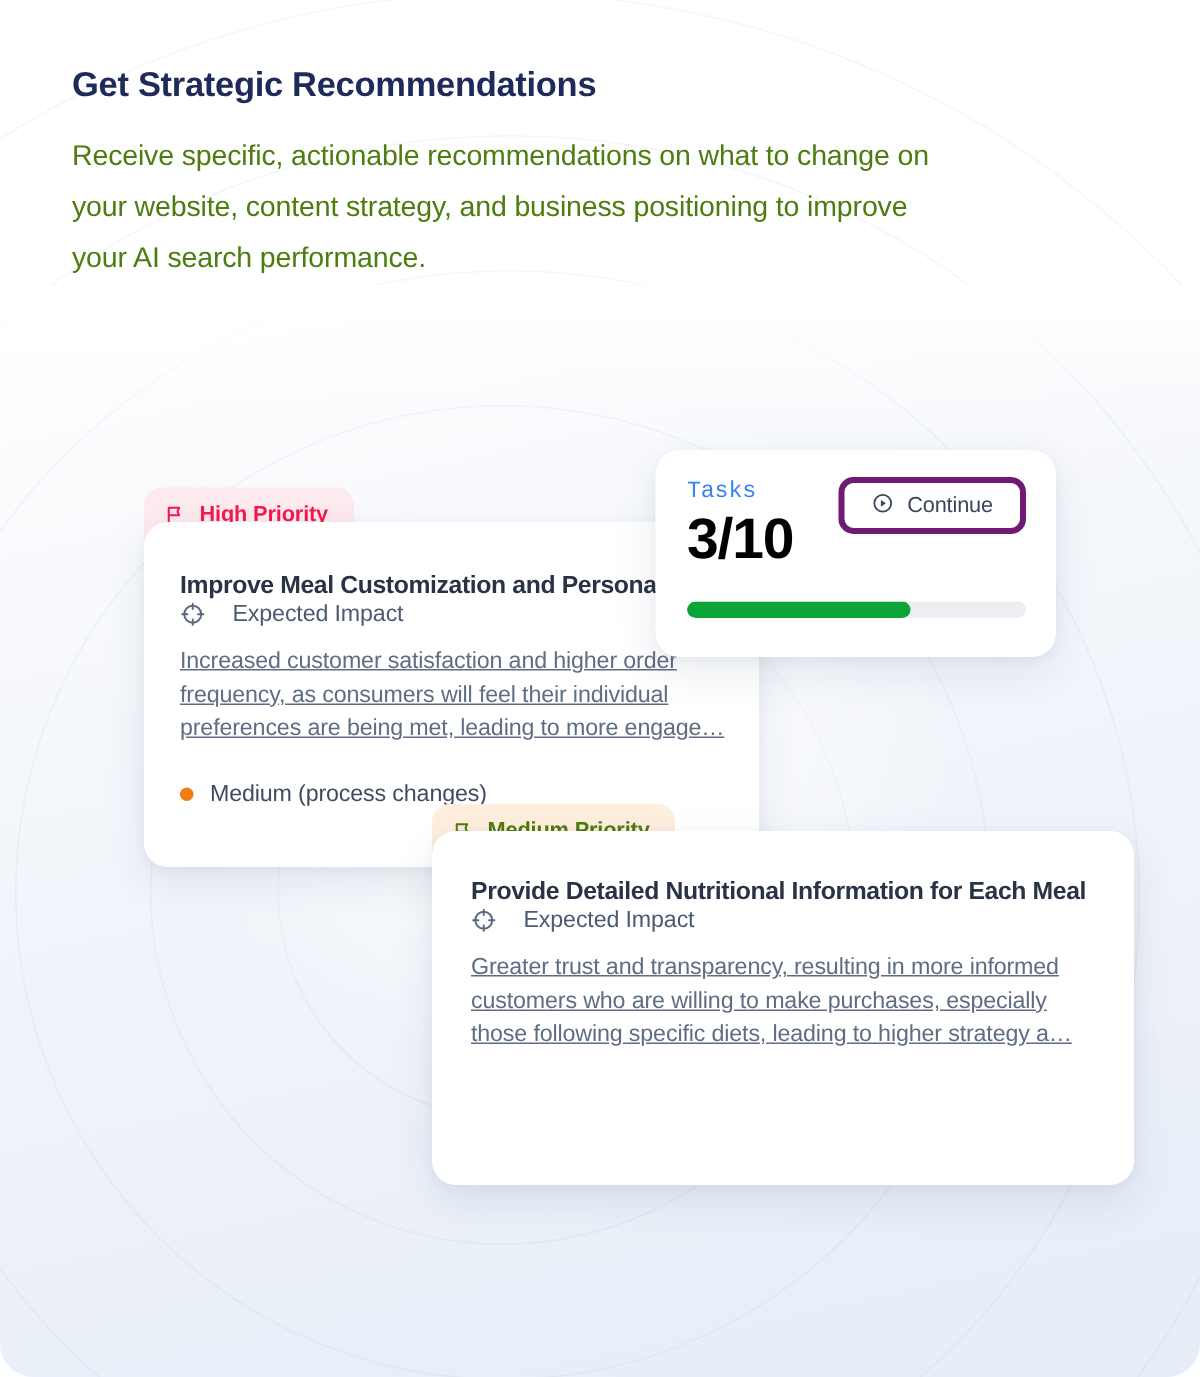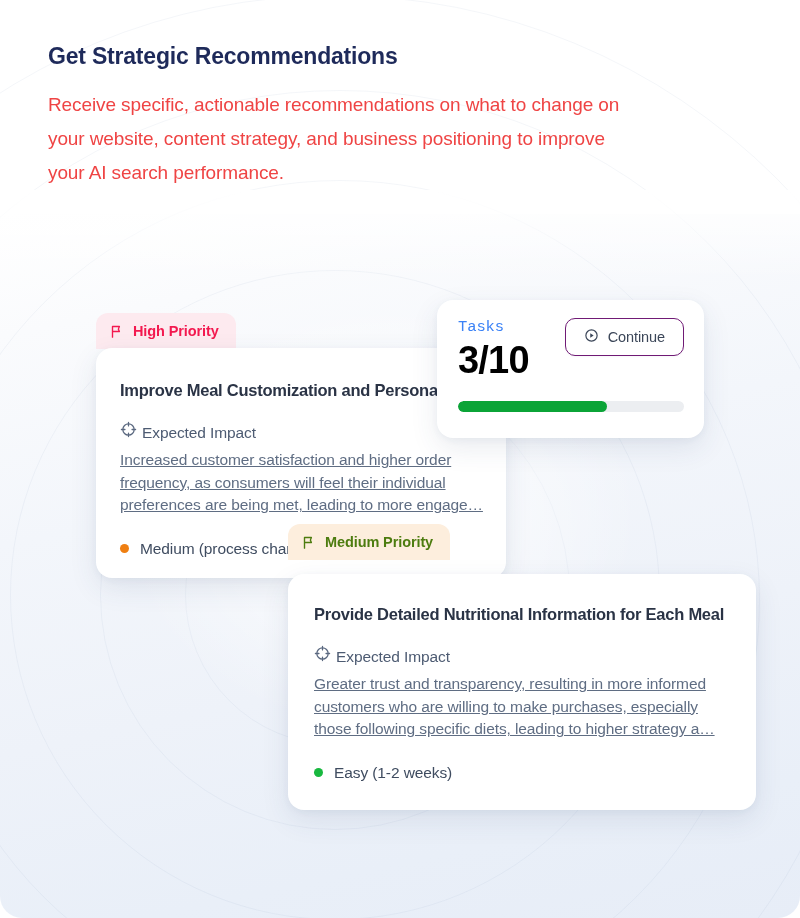--- a/index.html
+++ b/index.html
@@ -33,21 +33,21 @@
     font-size: 23px;
     font-weight: 700;
     letter-spacing: -0.2px;
     color: #1e2a5a;
     line-height: 1.25;
   }
   .header-sub {
     margin-top: 17px;
     font-size: 19px;
     line-height: 34px;
-    color: #ef4444;
+    color: #4d7c0f;
     font-weight: 400;
     max-width: 590px;
     letter-spacing: -0.1px;
   }
 
   
   .bg-wrap {
     position: absolute;
     left: 0; top: 0;
     width: 800px; height: 918px;
@@ -106,40 +106,40 @@
     display: flex;
     align-items: center;
     gap: 8px;
     height: 36px;
     padding: 0 17px 0 14px;
     border-radius: 12px 12px 0 0;
     font-size: 14.5px;
     font-weight: 700;
     letter-spacing: -0.1px;
     white-space: nowrap;
+    margin-top: 12px;
   }
   .badge.high   { background: #fdeaef; color: #f3194f; }
   .badge.medium { background: #fdeedd; color: #4d7c0f; }
 
   .badge svg { display: block; }
 
   .card-title {
     font-size: 16.5px;
     font-weight: 700;
     color: #2a3345;
     letter-spacing: -0.25px;
     white-space: nowrap;
     line-height: 1.3;
   }
 
   .impact-row {
     display: flex;
-    align-items: flex-end;
-    gap: 5px;
-    margin-top: 20px;
+    align-items: flex-start;
+    gap: 18px;
   }
   .impact-label {
     font-size: 15.5px;
     color: #4d5b72;
     font-weight: 400;
     letter-spacing: -0.1px;
   }
   .impact-body {
     margin-top: 7px;
     font-size: 15.5px;
@@ -198,21 +198,21 @@
     color: #000000;
     letter-spacing: -0.8px;
     line-height: 1.1;
   }
   .continue-btn {
     display: flex;
     align-items: center;
     gap: 9px;
     height: 38px;
     padding: 0 18px;
-    border: 1px solid #701a75;
+    border: 4px solid #701a75;
     border-radius: 10px;
     background: #ffffff;
     font-size: 14.5px;
     color: #3b4658;
     letter-spacing: -0.1px;
     white-space: nowrap;
     box-shadow: 0 1px 2px rgba(40,60,95,0.04);
     cursor: pointer;
   }
   .progress-track {
@@ -225,21 +225,21 @@
   }
   .progress-fill {
     height: 100%;
     border-radius: 6px;
     background: #0ba437;
   }
 
   
   #card-med-badge { left: 288px; top: 524px; z-index: 4; }
   #card-med {
-    left: 288px; top: 574px;
+    left: 288px; top: 554px;
     width: 468px; height: 236px;
     padding: 30px 0 0 26px;
     z-index: 4;
     overflow: hidden;
   }
 </style>
 </head>
 <body>
 
 <div id="page">
@@ -330,19 +330,15 @@
         <svg width="17" height="17" viewBox="0 0 24 24" fill="none" stroke="#5b6980" stroke-width="1.8" stroke-linecap="round">
           <circle cx="12" cy="12" r="8"></circle>
           <path d="M12 2v5M12 17v5M2 12h5M17 12h5"></path>
         </svg>
       </span>
       <span class="impact-label">Expected Impact</span>
     </div>
 
     <div class="impact-body" style="width:420px;">Greater trust and transparency, resulting in more informed customers who are willing to make purchases, especially those following specific diets, leading to higher strategy a…</div>
 
-    <div class="effort-row">
-      <span class="dot" id="dot-med" style="background: rgb(24, 184, 63);"></span>
-      <span class="effort-label">Easy (1-2 weeks)</span>
-    </div>
   </div>
 
 </div>
 
 </body></html>

